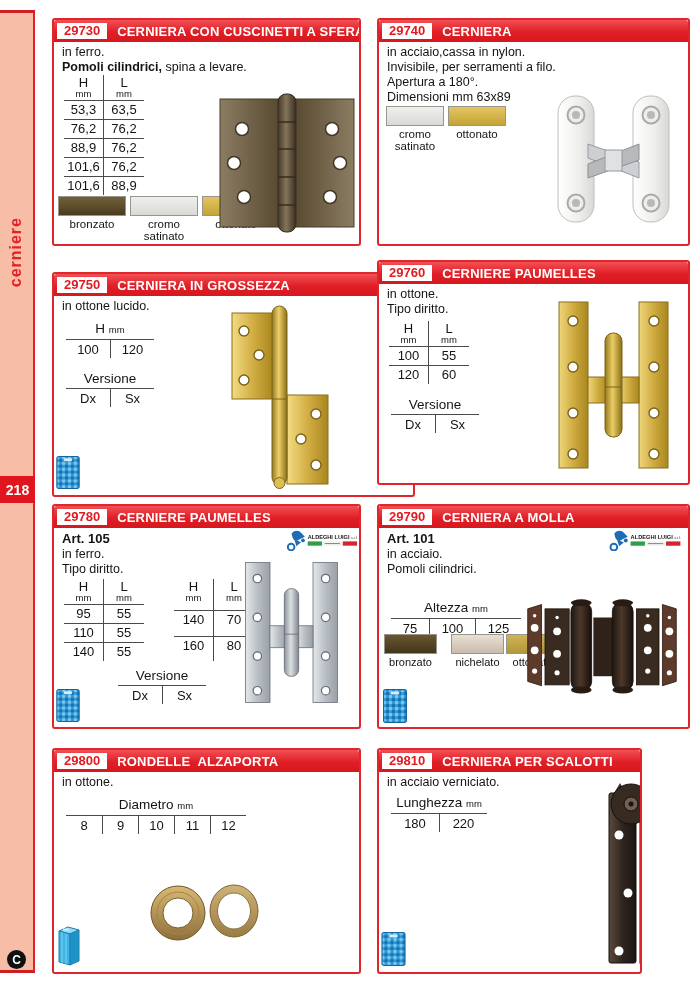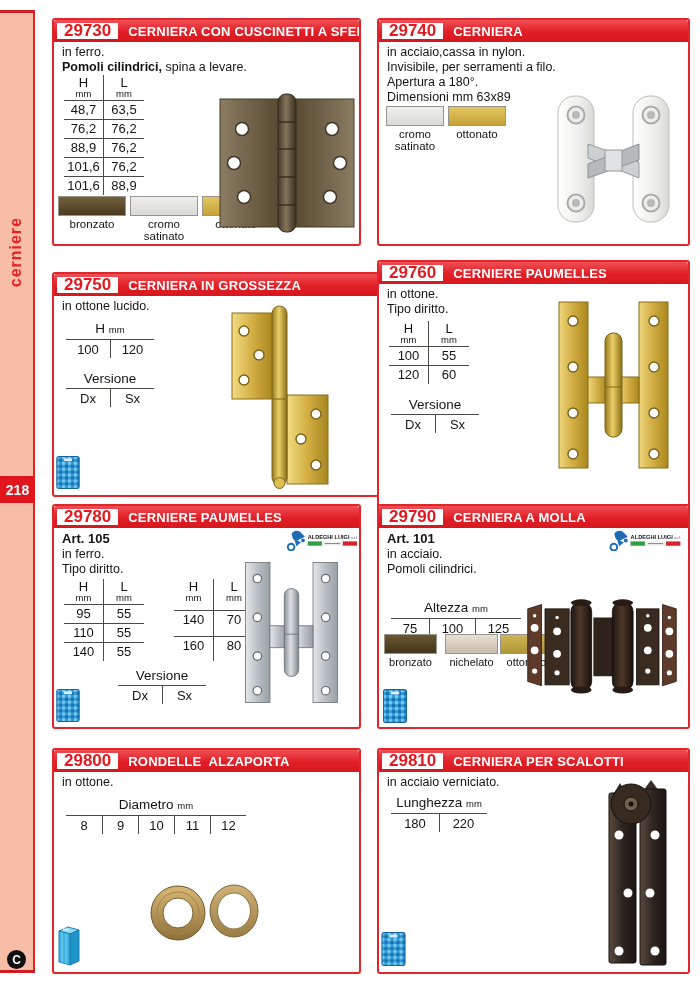--- a/index.html
+++ b/index.html
@@ -14,29 +14,29 @@
   .page-num{position:absolute;left:0;top:463px;width:35px;height:27px;background:#e0151d;color:#fff;
             font-weight:bold;font-size:14px;display:flex;align-items:center;justify-content:center;}
   .corner-mark{position:absolute;left:7px;top:950px;width:19px;height:19px;border-radius:50%;background:#101010;
                color:#fff;font-size:12px;font-weight:bold;display:flex;align-items:center;justify-content:center;}
 
   
   .panel{position:absolute;border:2px solid #e0262b;border-radius:3px;background:#fff;overflow:hidden;}
   .p0{left:52px;top:18px;width:309px;height:228px}
   .p1{left:377px;top:18px;width:313px;height:228px}
   .p2{left:52px;top:272px;width:363px;height:225px}
-  .p3{left:377px;top:260px;width:313px;height:268px}
+  .p3{left:377px;top:260px;width:313px;height:225px}
   .p4{left:52px;top:504px;width:309px;height:225px}
   .p5{left:377px;top:504px;width:313px;height:225px}
   .p6{left:52px;top:748px;width:309px;height:226px}
-  .p7{left:377px;top:748px;width:313px;height:226px}
+  .p7{left:377px;top:748px;width:265px;height:226px}
 
   .phead{height:22px;display:flex;align-items:center;gap:10px;padding:0 6px 0 3px;
          background:linear-gradient(180deg,#f15055 0%,#e01e26 55%,#d7181f 100%);border-radius:2px 2px 0 0;}
-  .pcode{background:#fff;color:#e3191f;font-weight:bold;font-size:17px;line-height:16px;padding:0 7px;text-align:center;}
+  .pcode{background:#fff;color:#e3191f;font-weight:bold;font-size:13px;line-height:16px;padding:0 7px;text-align:center;}
   .ptitle{color:#fff;font-weight:bold;font-size:13px;letter-spacing:.2px;white-space:pre;}
   .pbody{position:relative;height:calc(100% - 22px);padding:3px 6px 0 8px;font-size:12.5px;}
   .line{line-height:15px;}
   .art{font-weight:bold;font-size:13px;line-height:16px;}
 
   
   .hl{display:inline-grid;grid-template-columns:40px 40px;margin:0 0 0 2px;text-align:center;}
   .hl .vl{border-right:1px solid #4c4a47;}
   .hl .hc{font-size:13px;line-height:12px;padding:2px 0;}
   .hl .u{display:block;font-size:9.5px;line-height:9px;}
@@ -71,21 +71,21 @@
   <header class="phead">
     <span class="pcode">29730</span>
     <span class="ptitle">CERNIERA CON CUSCINETTI A SFERA</span>
   </header>
   <div class="pbody">
     <p class="line"><span>in ferro.</span></p>
     <p class="line"><b>Pomoli cilindrici,</b><span> spina a levare.</span></p>
     <div class="hl">
       <div class="hc vl"><span>H</span><span class="u">mm</span></div>
       <div class="hc"><span>L</span><span class="u">mm</span></div>
-      <div class="v vl">48,7</div>
+      <div class="v vl">53,3</div>
         <div class="v">63,5</div>
       <div class="v vl">76,2</div>
         <div class="v">76,2</div>
       <div class="v vl">88,9</div>
         <div class="v">76,2</div>
       <div class="v vl">101,6</div>
         <div class="v">76,2</div>
       <div class="v vl">101,6</div>
         <div class="v">88,9</div>
     </div>
@@ -413,21 +413,21 @@
         <div>75</div>
         <div>100</div>
         <div>125</div>
       </div>
     </div>
     <div class="swrow" style="left:5px;top:106px">
       <div class="swb" style="width:53px">
         <div class="sw" style="background:linear-gradient(180deg,#6a5731,#42351a)"></div>
         <div class="swl" style="font-size:11px">bronzato</div>
       </div>
-      <div class="swb" style="width:53px;margin-left:8px">
+      <div class="swb" style="width:53px;margin-left:14px">
         <div class="sw" style="background:linear-gradient(180deg,#eadfd4,#c9bbad)"></div>
         <div class="swl" style="font-size:11px">nichelato</div>
       </div>
       <div class="swb" style="width:53px;margin-left:2px">
         <div class="sw" style="background:linear-gradient(180deg,#cfb455,#b2973a)"></div>
         <div class="swl" style="font-size:11px">ottonato</div>
       </div>
     </div>
     <svg class="icon-abs" style="left:4px;top:161px" width="24" height="34" viewBox="0 0 22 31">
       <defs>

